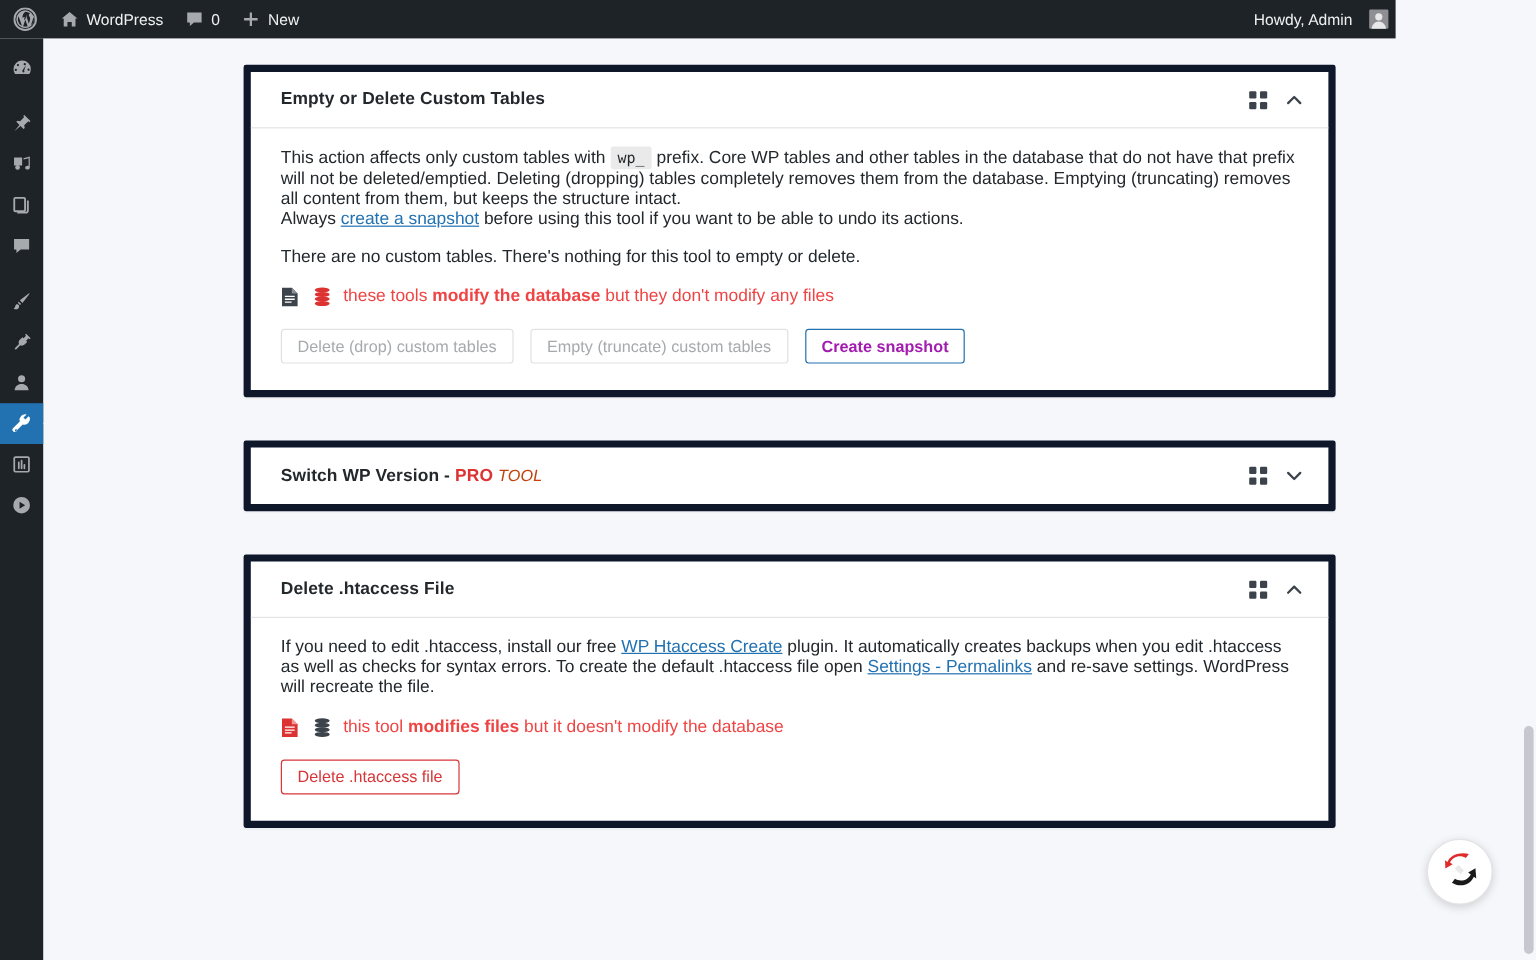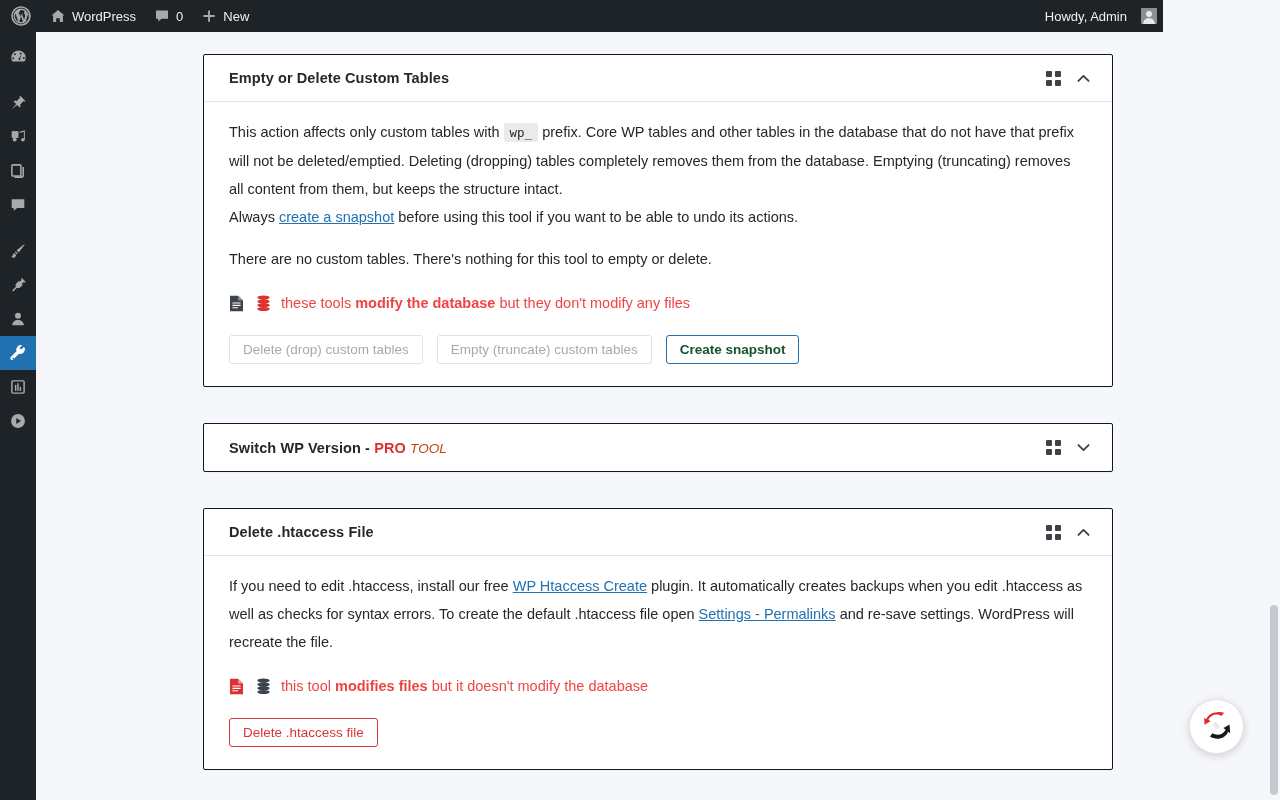--- a/index.html
+++ b/index.html
@@ -83,21 +83,21 @@
     background: #f6f7fb;
     overflow: hidden;
   }
   #wrap {
     padding: 22px 0 0 0;
   }
   .card {
     width: 910px;
     margin: 0 auto 36px auto;
     background: #fff;
-    border: 1px solid #0f172a;
+    border: 6px solid #0f172a;
     border-radius: 2px;
     box-shadow: 0 1px 1px rgba(0,0,0,.03);
   }
   .card-head {
     height: 47px;
     display: flex; align-items: center;
     padding: 0 16px 0 25px;
     border-bottom: 1px solid #e4e4e7;
   }
   .card.collapsed .card-head { border-bottom: none; }
@@ -113,21 +113,21 @@
     width: 26px; height: 26px; margin-left: 4px;
     color: #3c434a;
   }
   .grid-icon { display: grid; grid-template-columns: 6px 6px; grid-template-rows: 6px 6px; gap: 3px; }
   .grid-icon i { background: #3c434a; border-radius: 1px; display: block; }
   .chev { display: block; }
 
   .card-body {
     padding: 16px 25px 22px 25px;
     font-size: 14.5px;
-    line-height: 28px;
+    line-height: 17px;
     color: #23282d;
   }
   .card-body p { margin: 0 0 14px 0; }
   .card-body p.tight { margin-bottom: 0; }
   .card-body a {
     color: #2271b1; text-decoration: underline;
   }
   code.inline {
     font-family: "DejaVu Sans Mono", monospace;
     background: #eaeaea;
@@ -166,21 +166,21 @@
     cursor: pointer;
     white-space: nowrap;
   }
   .btn.disabled {
     border: 1px solid #e2e2e4;
     color: #a7aaad;
     cursor: default;
   }
   .btn.primary-outline {
     border: 1px solid #2271b1;
-    color: #14532d;
+    color: #a21caf;
     font-weight: bold;
   }
   .btn.danger-outline {
     border: 1px solid #d63638;
     color: #d63638;
   }
 
   
   #fab {
     position: absolute;

